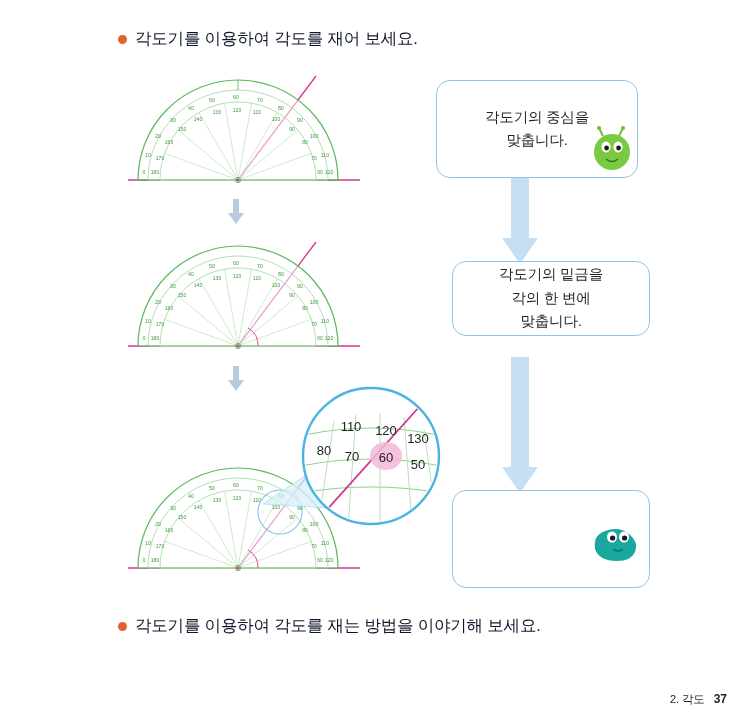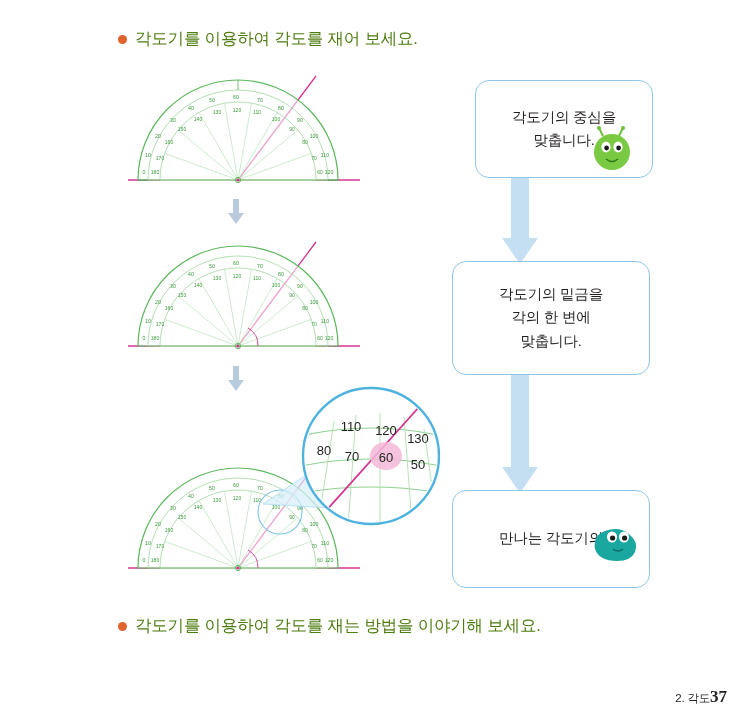--- a/index.html
+++ b/index.html
@@ -29,21 +29,21 @@
   }
   .bullet-dot {
     width: 9px;
     height: 9px;
     border-radius: 50%;
     background: #e2622c;
     flex: 0 0 auto;
   }
   .bullet-text {
     font-size: 16.5px;
-    color: #4d7c0f;
+    color: #0f172a;
     letter-spacing: -0.2px;
     white-space: nowrap;
   }
   #heading-top { left: 118px; top: 28px; }
   #heading-bottom { left: 118px; top: 615px; }
 
   
   .figure {
     position: absolute;
   }
@@ -71,22 +71,22 @@
     align-items: center;
     justify-content: center;
     text-align: center;
   }
   .callout-text {
     font-size: 14.5px;
     line-height: 1.62;
     color: #231f20;
     letter-spacing: -0.2px;
   }
-  #callout-1 { left: 475px; top: 80px; width: 178px; height: 98px; }
-  #callout-2 { left: 452px; top: 261px; width: 198px; height: 114px; }
+  #callout-1 { left: 436px; top: 80px; width: 202px; height: 98px; }
+  #callout-2 { left: 452px; top: 261px; width: 198px; height: 75px; }
   #callout-3 { left: 452px; top: 490px; width: 198px; height: 98px; }
 
   
   .blue-arrow {
     position: absolute;
     width: 36px;
   }
   #blue-arrow-1 { left: 502px; top: 176px; height: 90px; }
   #blue-arrow-2 { left: 502px; top: 357px; height: 138px; }
 
@@ -113,31 +113,31 @@
     height: 110px;
   }
 
   
   .footer {
     position: absolute;
     right: 24px;
     bottom: 14px;
     display: flex;
     align-items: baseline;
+    gap: 9px;
   }
   .footer-chapter {
     font-size: 11.5px;
     color: #231f20;
     letter-spacing: -0.2px;
   }
   .footer-page {
-    font-size: 17px;
+    font-size: 12px;
     font-weight: bold;
     color: #231f20;
-    font-family: Liberation Serif, serif;
   }
 </style>
 </head>
 <body>
 
 <div class="page">
 
   <div class="bullet-line" id="heading-top">
     <span class="bullet-dot"></span>
     <span class="bullet-text">각도기를 이용하여 각도를 재어 보세요.</span>
@@ -402,21 +402,20 @@
   <div class="callout" id="callout-2">
     <div class="callout-text">
       <div>각도기의 밑금을</div>
       <div>각의 한 변에</div>
       <div>맞춥니다.</div>
     </div>
   </div>
 
   <div class="callout" id="callout-3">
     <div class="callout-text">
-      <div>만나는 각도기의</div>
     </div>
   </div>
 
   <div class="character" id="character-green">
     <svg width="48" height="48" viewBox="0 0 48 48">
       <path d="M14 10 L10 2 M30 10 L34 2" stroke="#6fbf3a" stroke-width="2" fill="none"></path>
       <circle cx="10" cy="2" r="2" fill="#6fbf3a"></circle>
       <circle cx="34" cy="2" r="2" fill="#6fbf3a"></circle>
       <circle cx="23" cy="26" r="18" fill="#7ac943"></circle>
       <ellipse cx="17" cy="21" rx="4.6" ry="5.4" fill="#ffffff"></ellipse>

